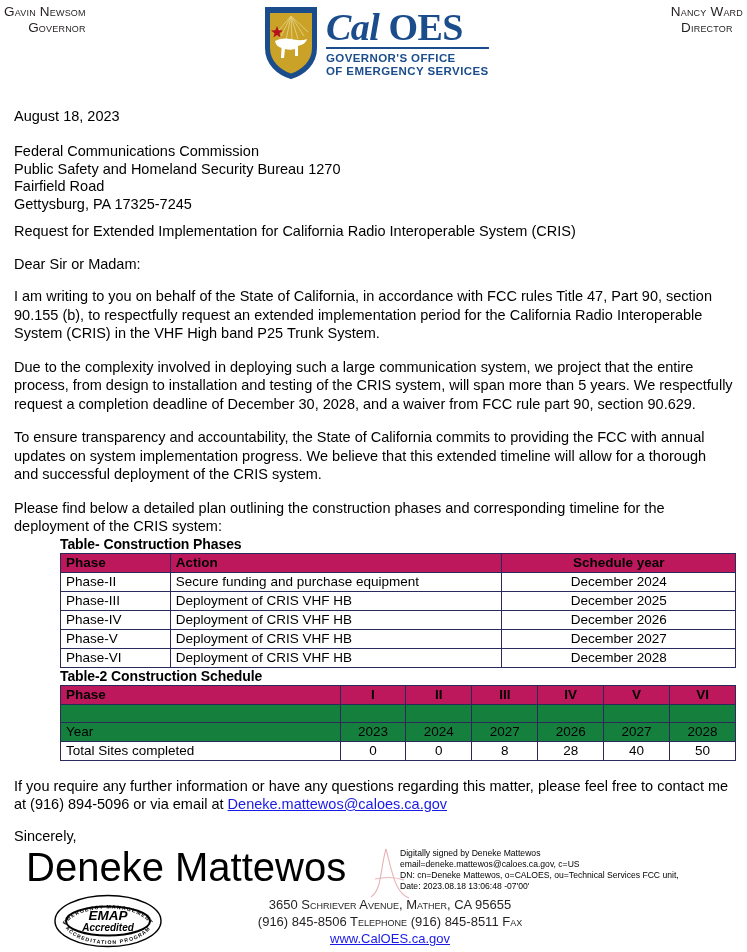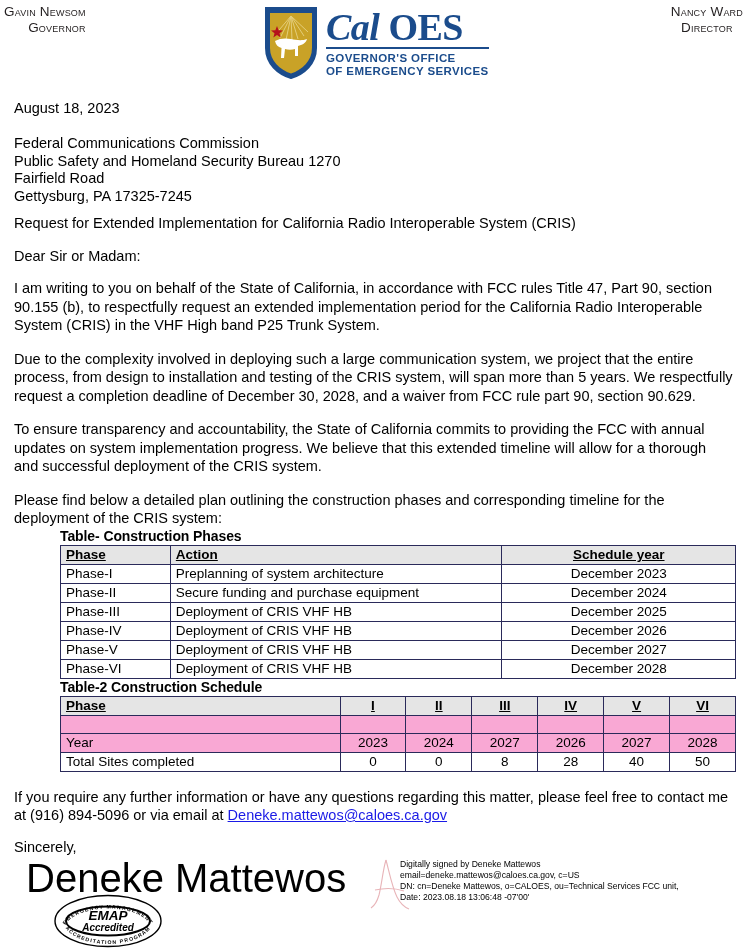--- a/index.html
+++ b/index.html
@@ -61,21 +61,21 @@
     font-size: 11.5px;
     font-weight: bold;
     line-height: 13px;
     letter-spacing: 0.4px;
   }
 
   
   .sheet { padding: 0 14px 0 14px; }
 
   .date-line {
-    margin-top: 8px;
+    margin-top: 16px;
     font-size: 14.5px;
   }
   .addr {
     margin-top: 19px;
     font-size: 14.5px;
     line-height: 17.5px;
   }
   .subject {
     margin-top: 10px;
     font-size: 14.5px;
@@ -105,25 +105,24 @@
   }
   table td, table th {
     border: 1px solid #2a2a5a;
     padding: 1px 5px;
     height: 16px;
     font-weight: normal;
     text-align: left;
     white-space: nowrap;
   }
   .hdr-cell {
-    background: #e5e5e5;
+    background: #be185d;
     font-weight: bold;
-    text-decoration: underline;
-  }
-  .shaded { background: #f9a8d4; }
+  }
+  .shaded { background: #15803d; }
   .c { text-align: center; }
 
   
   .t1 col.c1 { width: 110px; }
   .t1 col.c2 { width: 332px; }
   .t1 col.c3 { width: 234px; }
 
   
   .t2 col.p  { width: 280px; }
   .t2 col.n  { width: 66px; }
@@ -277,25 +276,20 @@
           <col class="c2">
           <col class="c3">
         </colgroup>
       <tbody>
         <tr>
           <td class="hdr-cell">Phase</td>
           <td class="hdr-cell">Action</td>
           <td class="hdr-cell c">Schedule year</td>
         </tr>
         <tr>
-          <td>Phase-I</td>
-          <td>Preplanning of system architecture</td>
-          <td class="c">December 2023</td>
-        </tr>
-        <tr>
           <td>Phase-II</td>
           <td>Secure funding and purchase equipment</td>
           <td class="c">December 2024</td>
         </tr>
         <tr>
           <td>Phase-III</td>
           <td>Deployment of CRIS VHF HB</td>
           <td class="c">December 2025</td>
         </tr>
         <tr>
@@ -409,13 +403,18 @@
     <text font-family="Liberation Sans, sans-serif" font-size="5.2" font-weight="bold" letter-spacing="1.1" fill="#000000">
       <textPath href="#arcTop" startOffset="50%" text-anchor="middle">EMERGENCY MANAGEMENT</textPath>
     </text>
     <text font-family="Liberation Sans, sans-serif" font-size="5.2" font-weight="bold" letter-spacing="1.1" fill="#000000">
       <textPath href="#arcBot" startOffset="50%" text-anchor="middle">ACCREDITATION PROGRAM</textPath>
     </text>
     <text x="56" y="26" text-anchor="middle" font-family="Liberation Sans, sans-serif" font-size="13.5" font-weight="bold" font-style="italic" fill="#000000">EMAP</text>
     <text x="56" y="37" text-anchor="middle" font-family="Liberation Sans, sans-serif" font-size="10" font-weight="bold" font-style="italic" fill="#000000">Accredited</text>
   </svg>
 
+  <div class="foot-addr">
+    <div>3650 Schriever Avenue, Mather, CA 95655</div>
+    <div>(916) 845-8506 Telephone (916) 845-8511 Fax</div>
+    <div><span class="www">www.CalOES.ca.gov</span></div>
+  </div>
 </div>
 
 </body></html>

